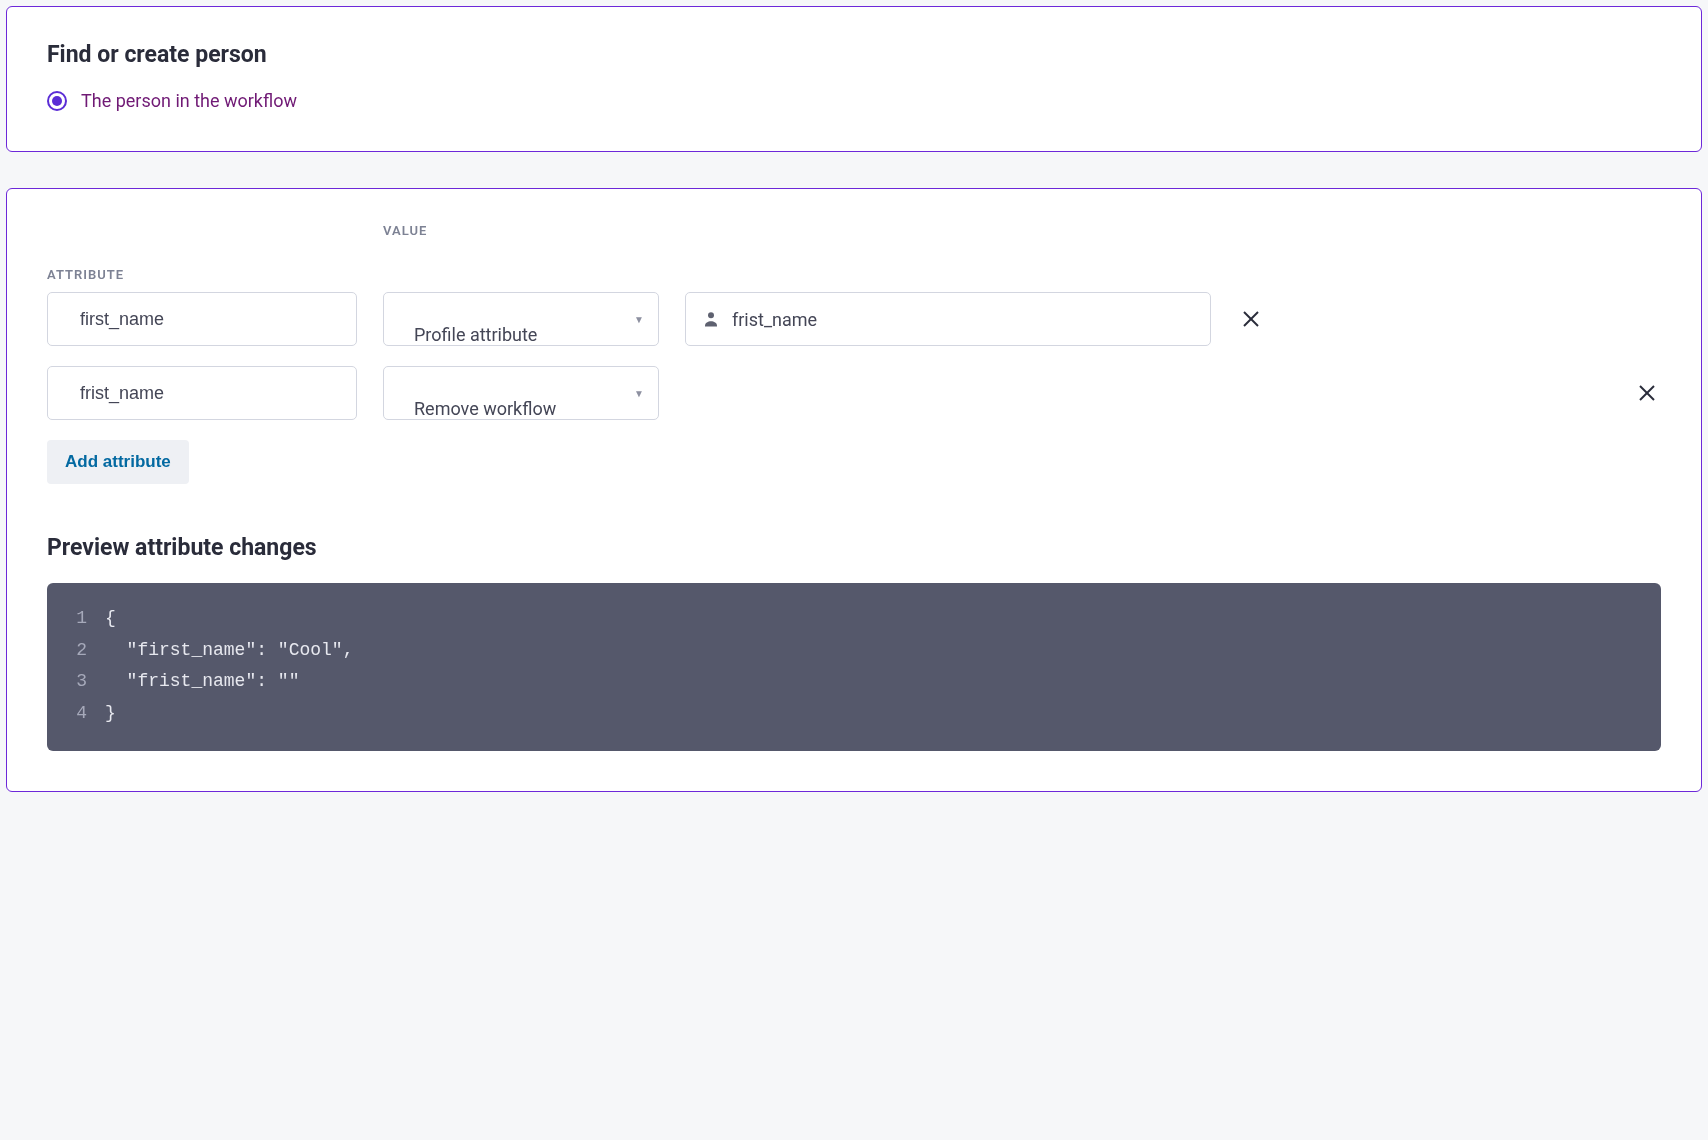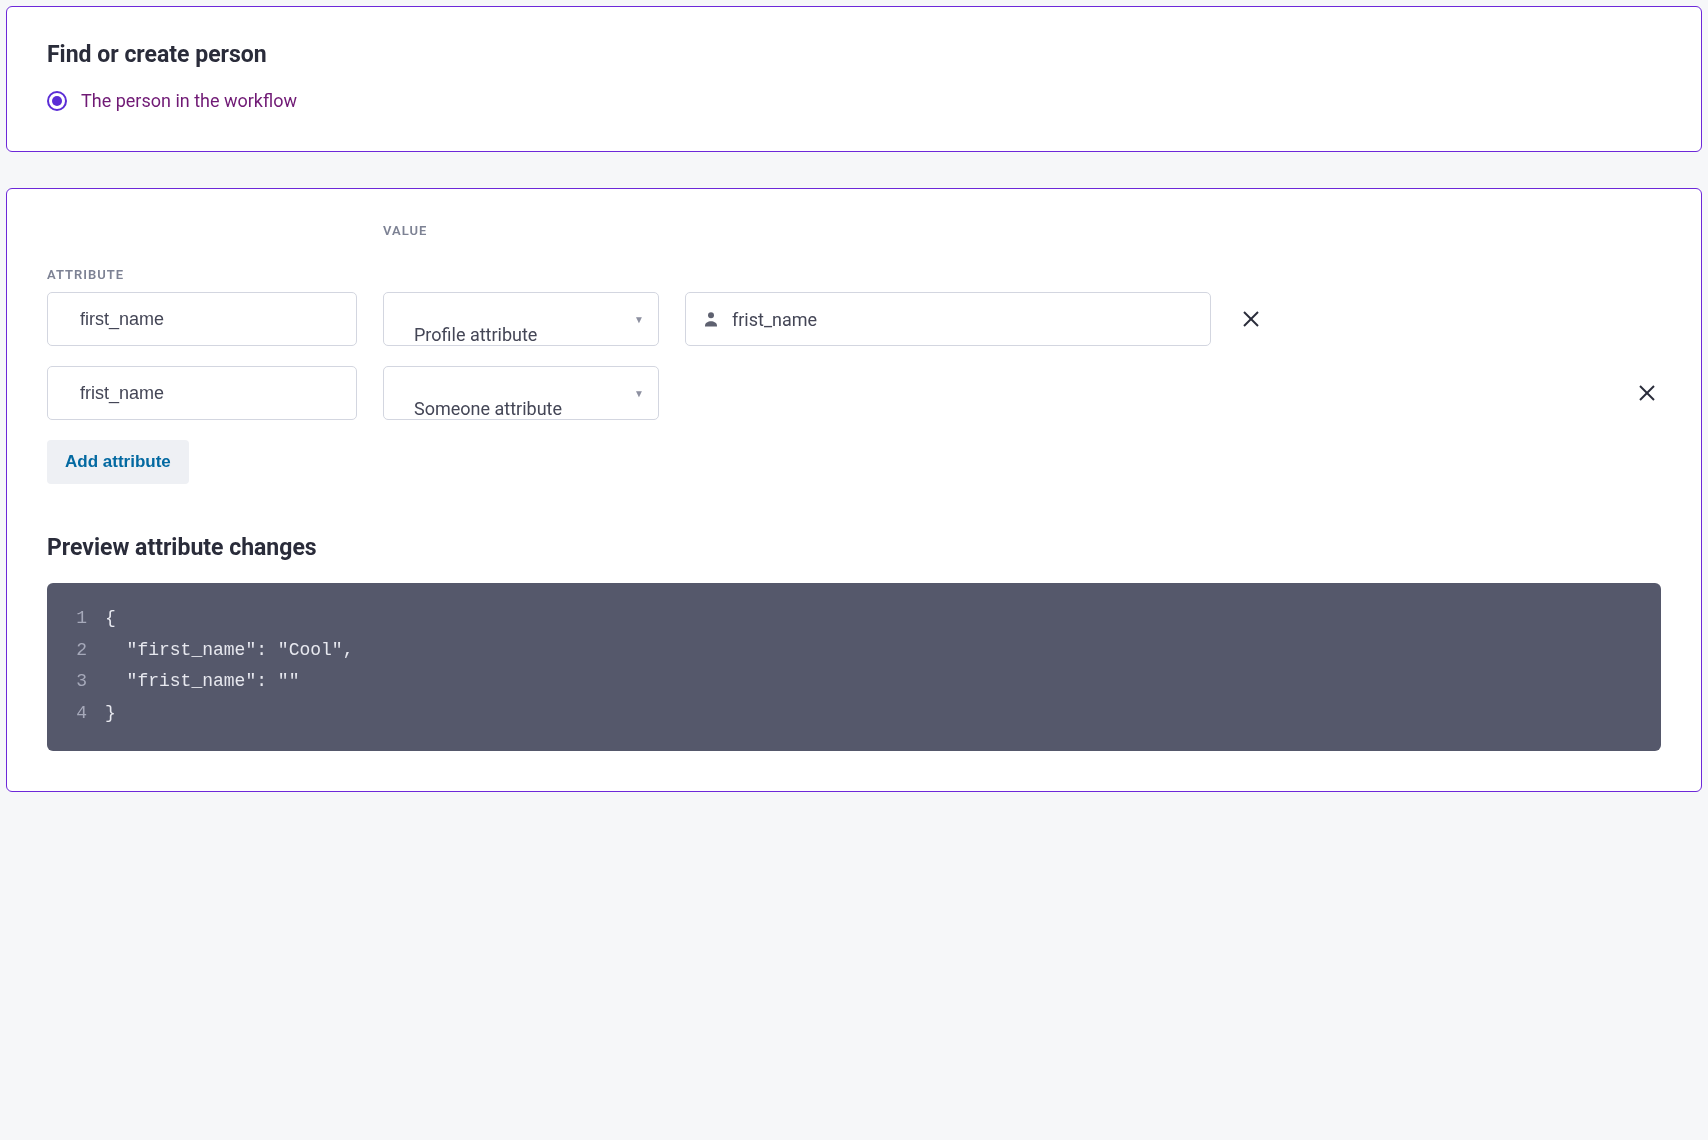--- a/index.html
+++ b/index.html
@@ -197,21 +197,21 @@
         <svg width="18" height="18" viewBox="0 0 18 18" stroke="currentColor" stroke-width="2">
             <line x1="2" y1="2" x2="16" y2="16"></line>
             <line x1="16" y1="2" x2="2" y2="16"></line>
           </svg>
       </div>
     </div>
 
     <div class="attr-row">
       <input class="text-input" value="frist_name" style="">
       <div class="select">
-        <span>Someone attribute</span>
+        <span>Remove workflow</span>
         <span class="caret">▼</span>
       </div>
       <div class="row-spacer"></div>
       <div class="remove-btn">
         <svg width="18" height="18" viewBox="0 0 18 18" stroke="currentColor" stroke-width="2">
             <line x1="2" y1="2" x2="16" y2="16"></line>
             <line x1="16" y1="2" x2="2" y2="16"></line>
           </svg>
       </div>
     </div>

